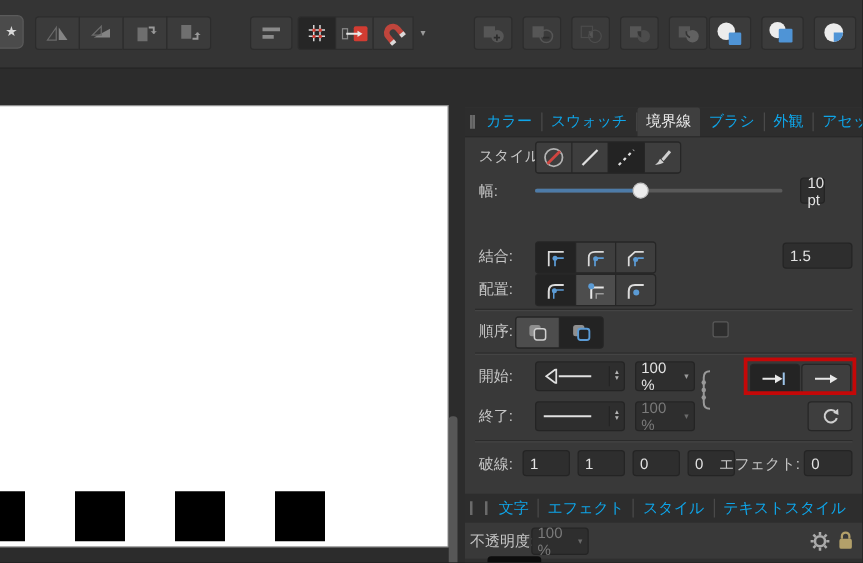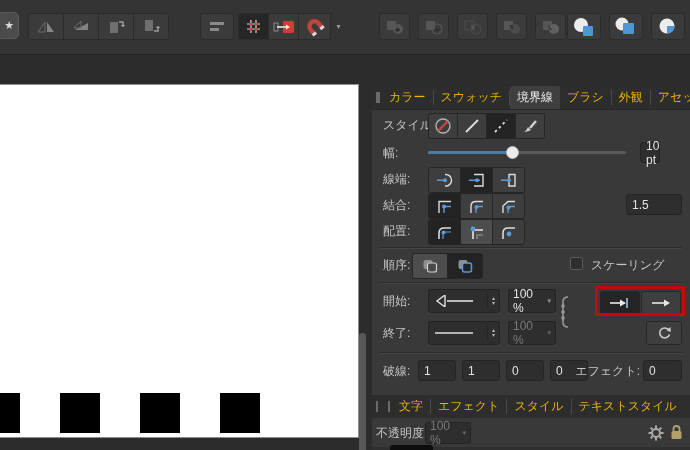--- a/index.html
+++ b/index.html
@@ -17,21 +17,21 @@
   .tbtn.gap{margin-left:4px;border-radius:3px;}
   .caret-btn{width:15px;height:27px;display:flex;align-items:center;justify-content:center;color:#9a9a9a;font-size:8px;}
   
   .canvas{position:absolute;left:0;top:85px;width:358px;height:352px;background:#ffffff;overflow:hidden;box-shadow:0 0 0 1px #8f8f8f;}
   .sq{position:absolute;top:308px;width:40px;height:40px;background:#000;}
   .vscroll{position:absolute;left:359px;top:333px;width:7px;height:120px;background:#575757;border-radius:3px;}
   
   .panel{position:absolute;left:372px;top:86px;width:318px;height:364px;background:#393939;font-size:12px;color:#c6c6c6;}
   .tabbar{position:absolute;left:0;width:318px;height:24px;background:#2d2d2d;display:flex;align-items:stretch;border-bottom:1px solid #272727;box-sizing:border-box;}
   .grip{width:10px;margin:6px 2px 6px 4px;border-left:2px solid #6a6a6a;border-right:2px solid #6a6a6a;}
-  .tab{display:flex;align-items:center;padding:0 7px;color:#eab308;font-size:12px;white-space:nowrap;border-right:1px solid #4a4a4a;margin:4px 0;}
+  .tab{display:flex;align-items:center;padding:0 7px;color:#0ea5e9;font-size:12px;white-space:nowrap;border-right:1px solid #4a4a4a;margin:4px 0;}
   .tab.sel{background:#3f3f3f;color:#ececec;margin:0;border-right:none;border-radius:2px 2px 0 0;text-align:center;}
   .tab.last{border-right:none;}
   .pbody{position:absolute;left:0;top:24px;width:318px;height:285px;background:#393939;}
   .row{position:absolute;left:0;width:318px;height:26px;}
   .rlabel{position:absolute;left:11px;top:5px;color:#c6c6c6;font-size:12px;}
   .sep{position:absolute;left:8px;width:302px;height:0;border-top:1px solid #2b2b2b;border-bottom:1px solid #444;}
   .btn-group{position:absolute;display:flex;background:#262626;border:1px solid #262626;border-radius:3px;gap:1px;overflow:hidden;}
   .gbtn{width:28px;height:24px;background:#3e3e3e;display:flex;align-items:center;justify-content:center;}
   .gbtn.w31{width:31px;} .gbtn.w34{width:34px;}
   .gbtn.sel{background:#232323;}
@@ -258,46 +258,20 @@
         <span class="rlabel">幅:</span>
         <div class="slider">
           <div class="fill"></div>
           <div class="thumb"></div>
         </div>
         <div class="field" style="left:268px;top:2px;width:20px;">
           <span>10 pt</span>
         </div>
       </div>
 
-      <div class="row" style="top:56px;">
-        <span class="rlabel">線端:</span>
-        <div class="btn-group" style="left:56px;top:1px;">
-          <div class="gbtn w31">
-            <svg width="20" height="16">
-              <path d="M10,2.5 A5.8,5.8 0 1 1 10,14" fill="none" stroke="#dcdcdc" stroke-width="1.4"></path>
-              <line x1="2" y1="8.2" x2="10" y2="8.2" stroke="#5b9bd5" stroke-width="1.4"></line>
-              <circle cx="10" cy="8.2" r="2" fill="#5b9bd5"></circle>
-            </svg>
-          </div>
-          <div class="gbtn w31 sel">
-            <svg width="20" height="16">
-              <path d="M7,2.5 H16 V14 H7" fill="none" stroke="#dcdcdc" stroke-width="1.4"></path>
-              <line x1="2" y1="8.2" x2="13" y2="8.2" stroke="#5b9bd5" stroke-width="1.4"></line>
-              <circle cx="10" cy="8.2" r="2" fill="#5b9bd5"></circle>
-            </svg>
-          </div>
-          <div class="gbtn w31">
-            <svg width="20" height="16">
-              <path d="M10,2.5 H16 V14 H10 Z" fill="none" stroke="#dcdcdc" stroke-width="1.4"></path>
-              <line x1="2" y1="8.2" x2="10" y2="8.2" stroke="#5b9bd5" stroke-width="1.4"></line>
-              <circle cx="10" cy="8.2" r="2" fill="#5b9bd5"></circle>
-            </svg>
-          </div>
-        </div>
-      </div>
 
       <div class="row" style="top:82px;">
         <span class="rlabel">結合:</span>
         <div class="btn-group" style="left:56px;top:1px;">
           <div class="gbtn w31 sel">
             <svg width="20" height="16">
               <path d="M4,15 V3.5 H16" fill="none" stroke="#dcdcdc" stroke-width="1.4"></path>
               <path d="M9,15 V8.5 H16" fill="none" stroke="#5b9bd5" stroke-width="1.4"></path>
               <circle cx="9" cy="8.5" r="2" fill="#5b9bd5"></circle>
             </svg>
@@ -360,21 +334,20 @@
             </svg>
           </div>
           <div class="gbtn w34 sel">
             <svg width="18" height="16">
               <rect x="2.5" y="2" width="9" height="9" rx="2" fill="#8f8f8f"></rect>
               <rect x="6.5" y="5" width="9" height="9" rx="2" fill="#232323" stroke="#5b9bd5" stroke-width="1.5"></rect>
             </svg>
           </div>
         </div>
         <div class="checkbox" style="left:198px;top:5px;"></div>
-        <span class="rlabel" style="left:219px;">スケーリング</span>
       </div>
 
       <div class="sep" style="top:172px;"></div>
 
       <div class="row" style="top:178px;">
         <span class="rlabel">開始:</span>
         <div class="combo" style="left:56px;top:1px;width:72px;">
           <svg width="42" height="12">
             <polygon points="2,10 8,2 14,10" fill="none" stroke="#e0e0e0" stroke-width="1.4" transform="rotate(-90 8 6)"></polygon>
             <line x1="14" y1="6" x2="40" y2="6" stroke="#e0e0e0" stroke-width="1.6"></line>

